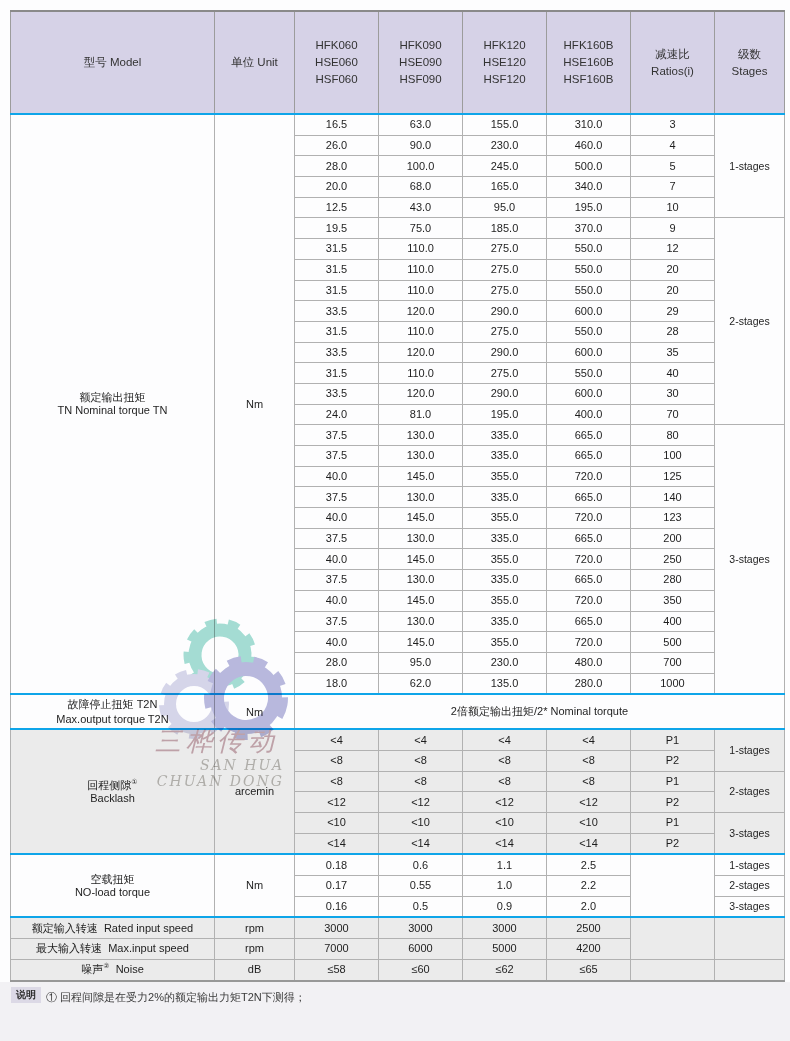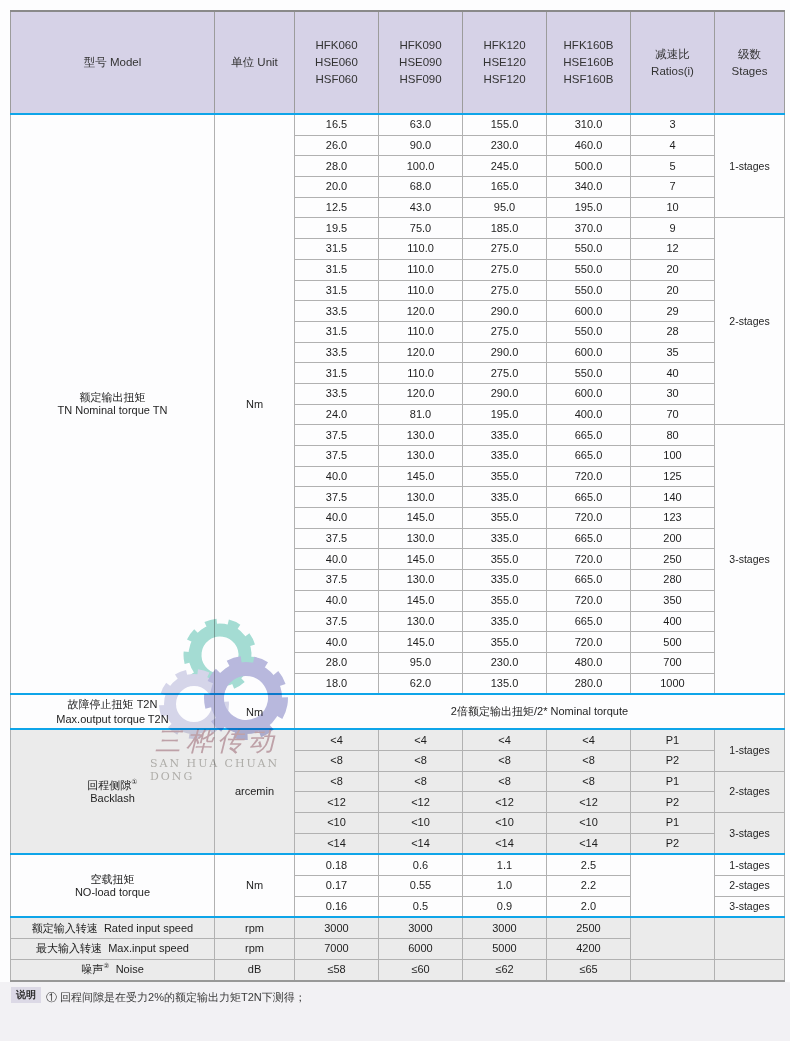--- a/index.html
+++ b/index.html
@@ -18,22 +18,22 @@
   .val{font-size:11px;}
   .stage{font-size:10.5px;}
   .g{background:#ebebeb;}
   .sec-top td{border-top:2px solid #0ea5e9;margin-top:13px;}
   .last td{border-bottom:2px solid #989898;}
   sup{font-size:7px;vertical-align:super;line-height:0;}
   .watermark{position:absolute;inset:0;pointer-events:none;mix-blend-mode:multiply;opacity:.9;}
   .wm-cn{position:absolute;left:152px;top:724px;width:130px;text-align:center;
     font-family:"DejaVu Serif",serif;font-style:italic;font-size:26px;
     letter-spacing:5px;color:#c9a6ae;}
-  .wm-en{position:absolute;left:150px;top:757px;width:134px;text-align:left;
-    font-family:"DejaVu Serif",serif;font-size:11px;letter-spacing:2px;color:#b7b5b0;}
+  .wm-en{position:absolute;left:150px;top:757px;width:134px;text-align:right;
+    font-family:"DejaVu Serif",serif;font-size:14px;letter-spacing:2px;color:#b7b5b0;font-style:italic;}
   .notes{position:absolute;left:0;top:982px;width:790px;height:59px;background:#f2f1f4;}
   .note-badge{position:absolute;left:11px;top:5px;background:#dcd9e6;color:#2e2e2e;
     font-size:10px;font-weight:bold;padding:1px 5px;}
   .note-lines{position:absolute;left:46px;top:6px;font-size:11px;color:#3a3a3a;line-height:18px;}
 </style>
 </head>
 <body>
 
 <div class="page">
 

